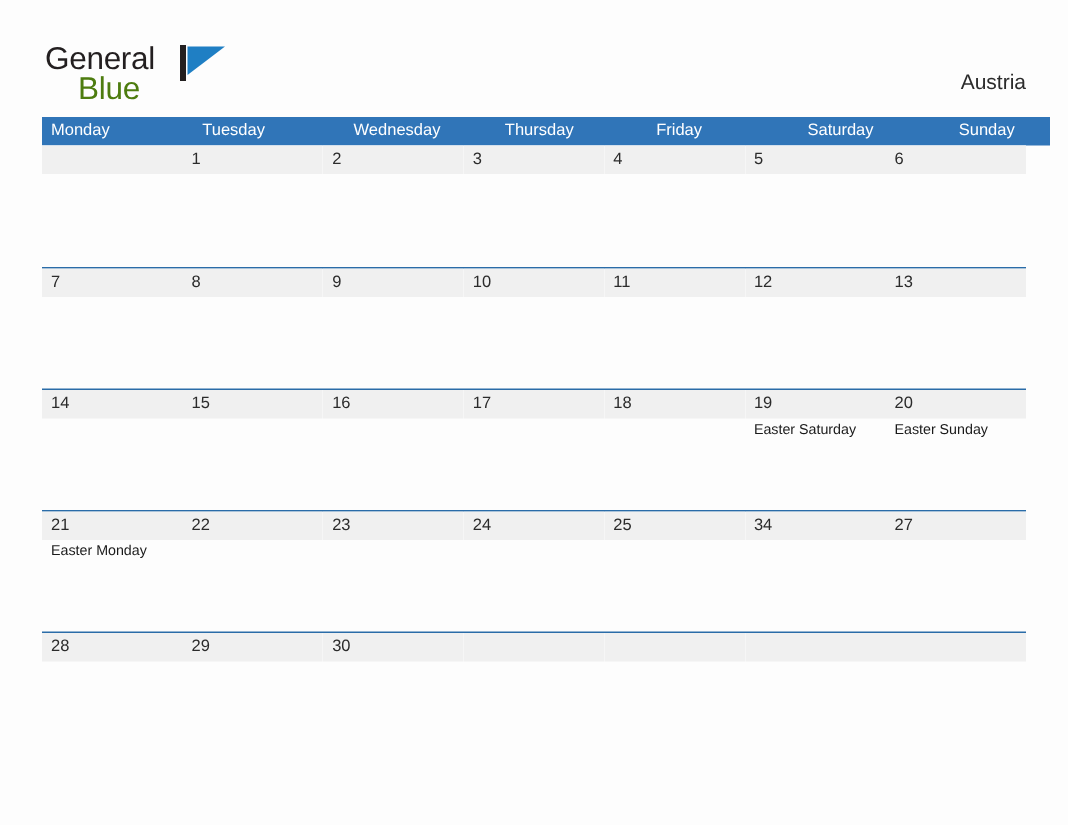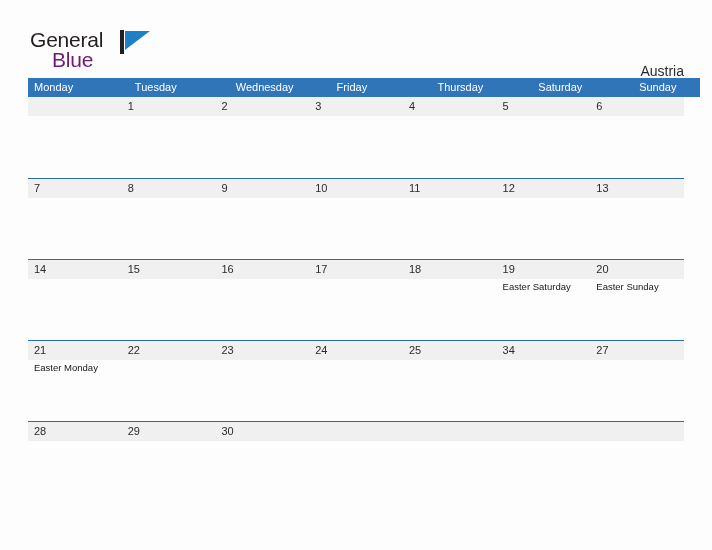--- a/index.html
+++ b/index.html
@@ -44,21 +44,21 @@
     letter-spacing: -0.2px;
     color: #231f20;
     font-family: "Liberation Sans", sans-serif;
   }
   .logo-blue {
     position: absolute;
     left: 22px;
     top: 20px;
     font-size: 21px;
     letter-spacing: -0.2px;
-    color: #701a75;
+    color: #4d7c0f;
     font-family: "Liberation Sans", sans-serif;
   }
   .logo-mark {
     position: absolute;
     left: 90px;
     top: 2px;
     width: 32px;
     height: 24px;
   }
 
@@ -75,21 +75,20 @@
     letter-spacing: 0.2px;
   }
 
   .country {
     position: absolute;
     right: 28px;
     top: 46px;
     font-size: 14px;
     color: #2b2b2b;
     font-family: "Liberation Sans", sans-serif;
-    margin-top: 17px;
   }
 
   
   .calendar {
     position: absolute;
     left: 28px;
     top: 78px;
     width: 656px;
   }
 
@@ -188,22 +187,22 @@
 
 
     <div class="country">Austria</div>
   </div>
 
   <div class="calendar">
     <div class="weekday-row" id="weekday-row">
         <div class="weekday-cell">Monday</div>
         <div class="weekday-cell">Tuesday</div>
         <div class="weekday-cell">Wednesday</div>
+        <div class="weekday-cell">Thursday</div>
         <div class="weekday-cell">Friday</div>
-        <div class="weekday-cell">Thursday</div>
         <div class="weekday-cell">Saturday</div>
         <div class="weekday-cell">Sunday</div>
       </div>
     <div id="weeks-container">
         <div class="week-row first">
           <div class="day-cell empty">
             <div class="day-band"></div>
             <div class="day-num"></div>
           </div>
           <div class="day-cell">

